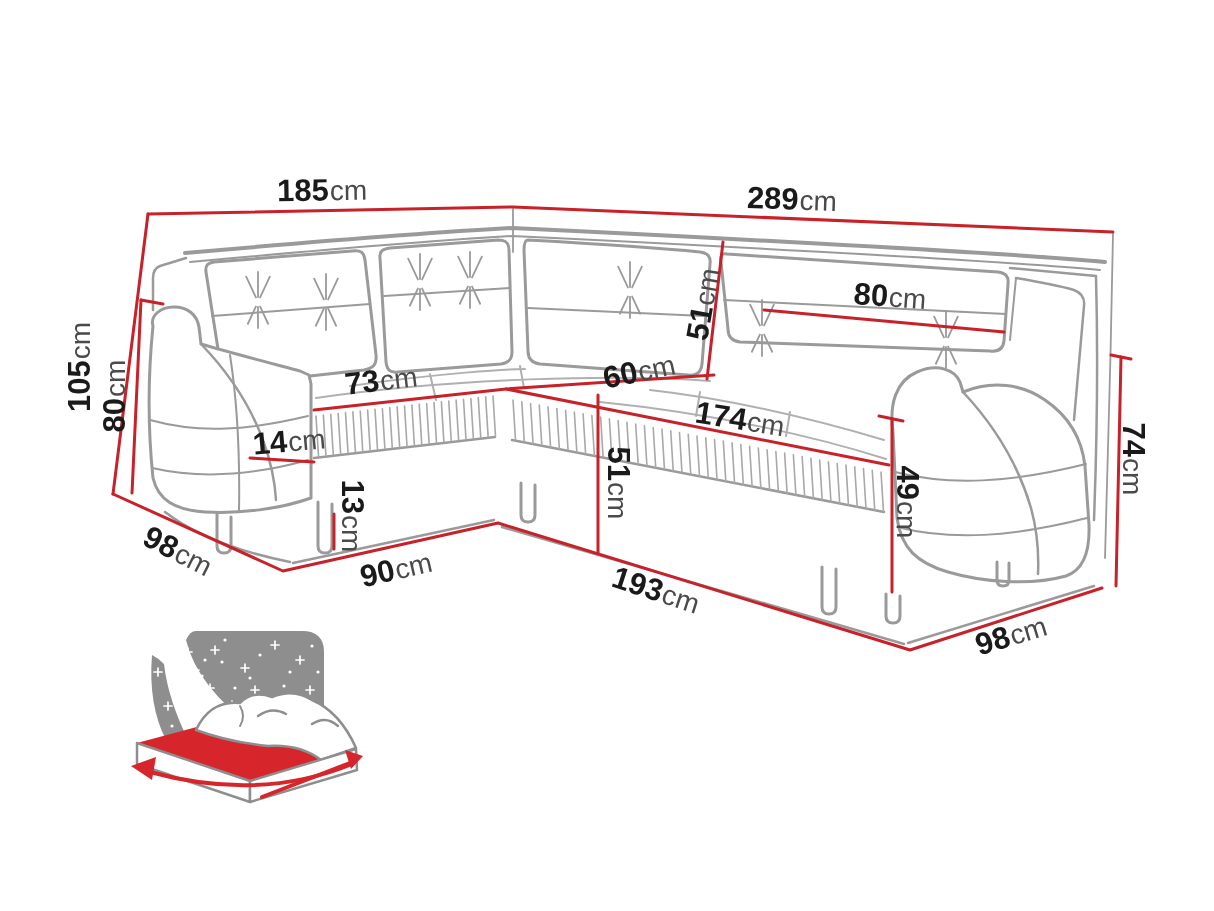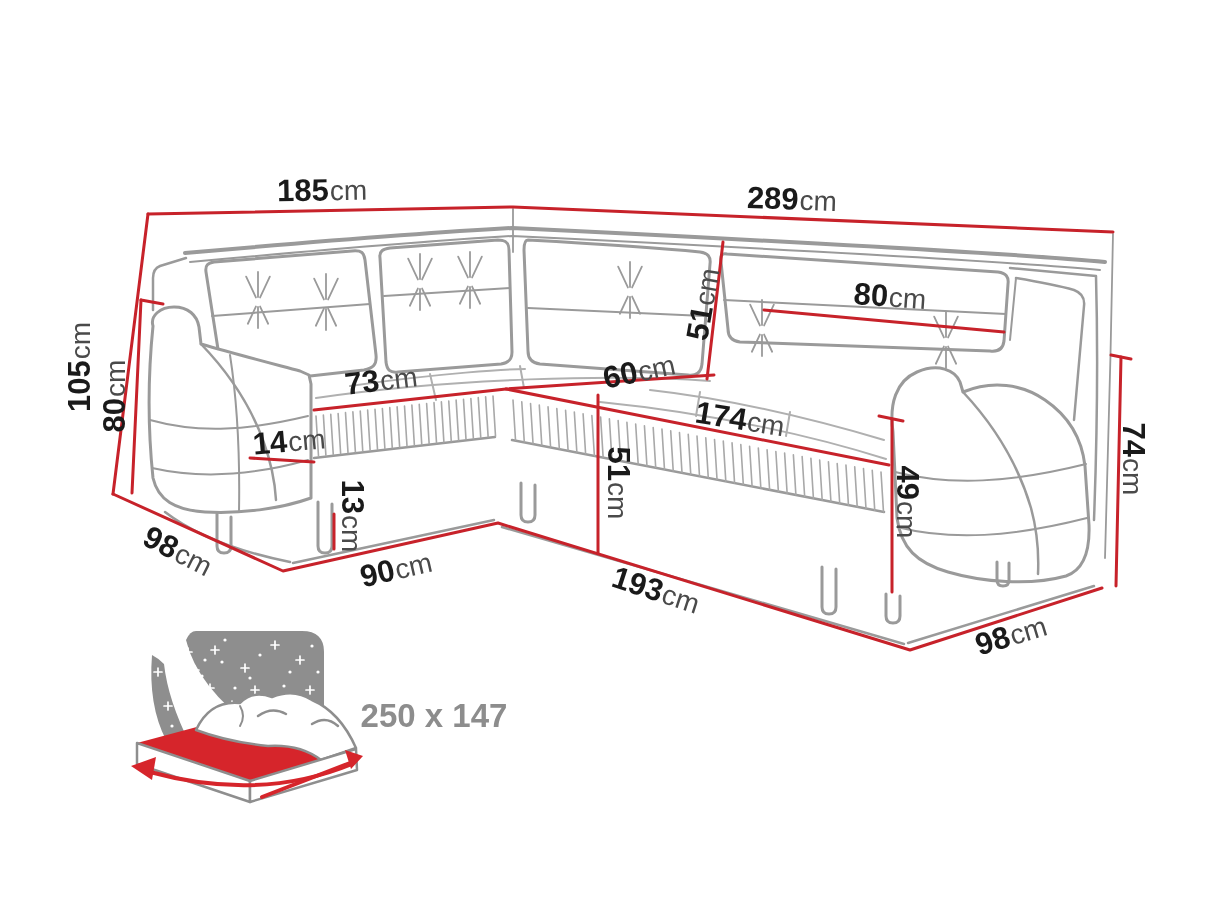--- a/index.html
+++ b/index.html
@@ -291,14 +291,13 @@
   <div class="dim" style="left:703px;top:304px;transform:translate(-50%,-50%) rotate(-80deg);"><span class="num">51</span><span class="unit">cm</span></div>
   <div class="dim" style="left:639px;top:371px;transform:translate(-50%,-50%) rotate(-12deg);"><span class="num">60</span><span class="unit">cm</span></div>
   <div class="dim" style="left:740px;top:419px;transform:translate(-50%,-50%) rotate(9deg);"><span class="num">174</span><span class="unit">cm</span></div>
   <div class="dim" style="left:618px;top:483px;transform:translate(-50%,-50%) rotate(90deg);"><span class="num">51</span><span class="unit">cm</span></div>
   <div class="dim" style="left:656px;top:590px;transform:translate(-50%,-50%) rotate(18deg);"><span class="num">193</span><span class="unit">cm</span></div>
   <div class="dim" style="left:890px;top:296px;transform:translate(-50%,-50%) rotate(4deg);"><span class="num">80</span><span class="unit">cm</span></div>
   <div class="dim" style="left:907px;top:502px;transform:translate(-50%,-50%) rotate(90deg);"><span class="num">49</span><span class="unit">cm</span></div>
   <div class="dim" style="left:1133px;top:459px;transform:translate(-50%,-50%) rotate(90deg);"><span class="num">74</span><span class="unit">cm</span></div>
   <div class="dim" style="left:1011px;top:635px;transform:translate(-50%,-50%) rotate(-17deg);"><span class="num">98</span><span class="unit">cm</span></div>
 
-  <div class="sleep" style="left:434px;top:716px;">250 x 147</div>
 </div>
 
 </body></html>

